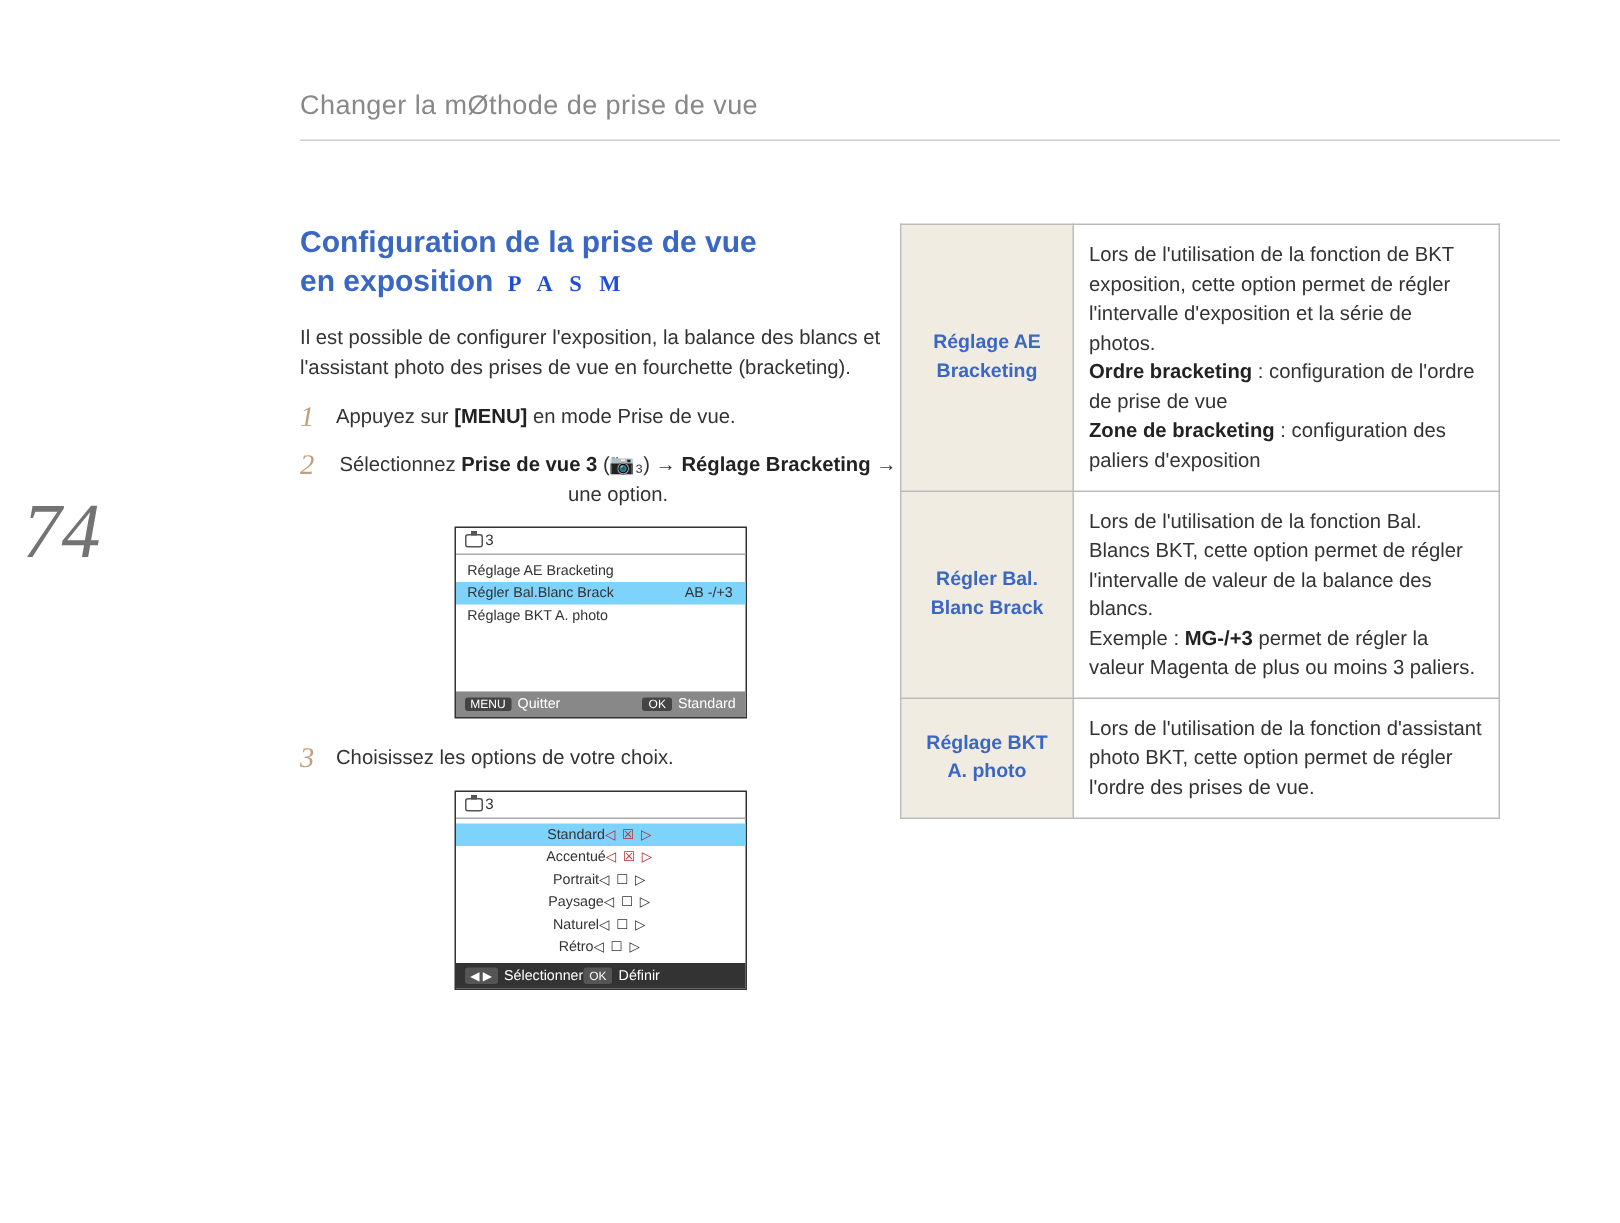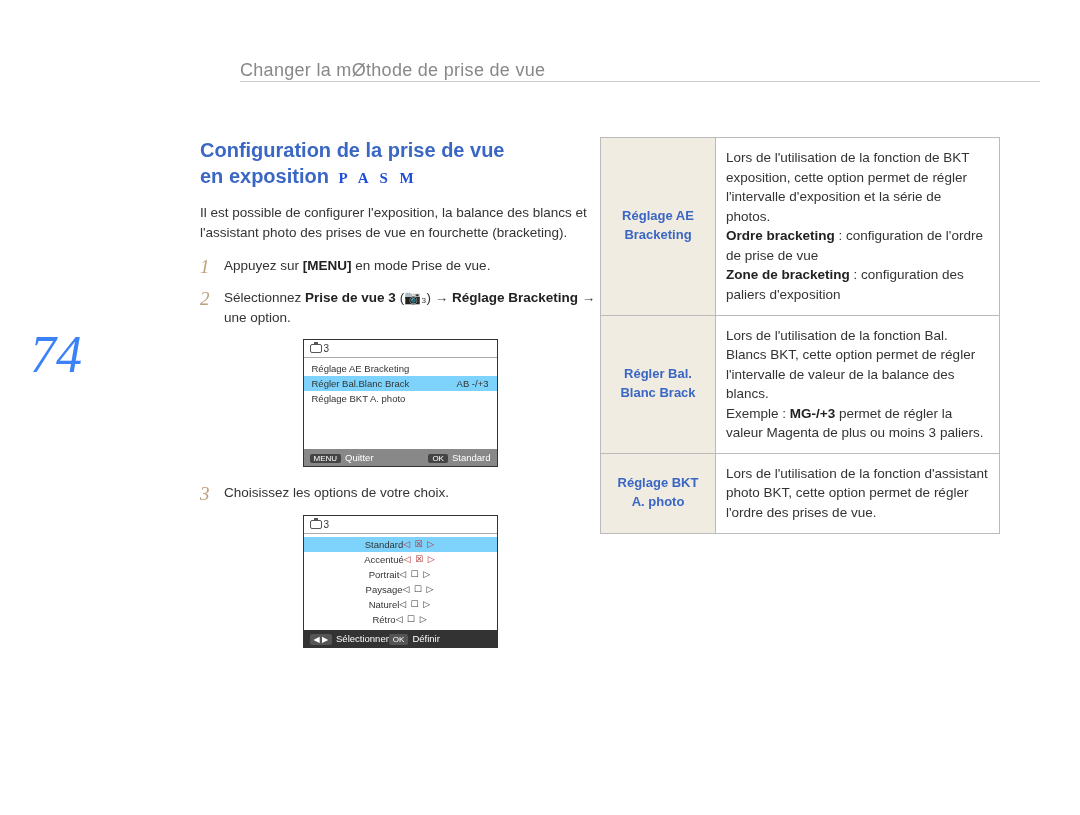--- a/index.html
+++ b/index.html
@@ -12,36 +12,35 @@
     width: 1080px;
     height: 815px;
     position: relative;
   }
   .page {
     padding: 60px 40px 40px 200px;
     position: relative;
   }
   .page-number {
     position: absolute;
-    left: 30px;
+    left: 15px;
     top: 325px;
     font-size: 52px;
-    color: #3b82f6;
+    color: #737373;
     font-style: italic;
     font-family: Georgia, serif;
     font-weight: 300;
   }
   .header {
     font-size: 18px;
     color: #888;
     border-bottom: 1px solid #ccc;
-    padding-bottom: 0;
+    padding-bottom: 12px;
     margin-bottom: 55px;
     letter-spacing: 0.3px;
-    margin-left: 40px;
   }
   .columns {
     display: flex;
   }
   .col-left {
     width: 400px;
   }
   .col-right {
     width: 400px;
   }
@@ -74,20 +73,21 @@
     font-size: 19px;
     color: #bfa07a;
     width: 24px;
     font-family: Georgia, serif;
     font-style: italic;
     flex-shrink: 0;
   }
   .step-text {
     font-size: 13.5px;
     line-height: 1.5;
+    text-align: center;
   }
   .screen {
     width: 195px;
     margin: 6px auto 16px auto;
     border: 1px solid #333;
     font-size: 10px;
   }
   .screen-tab {
     display: flex;
     align-items: center;

